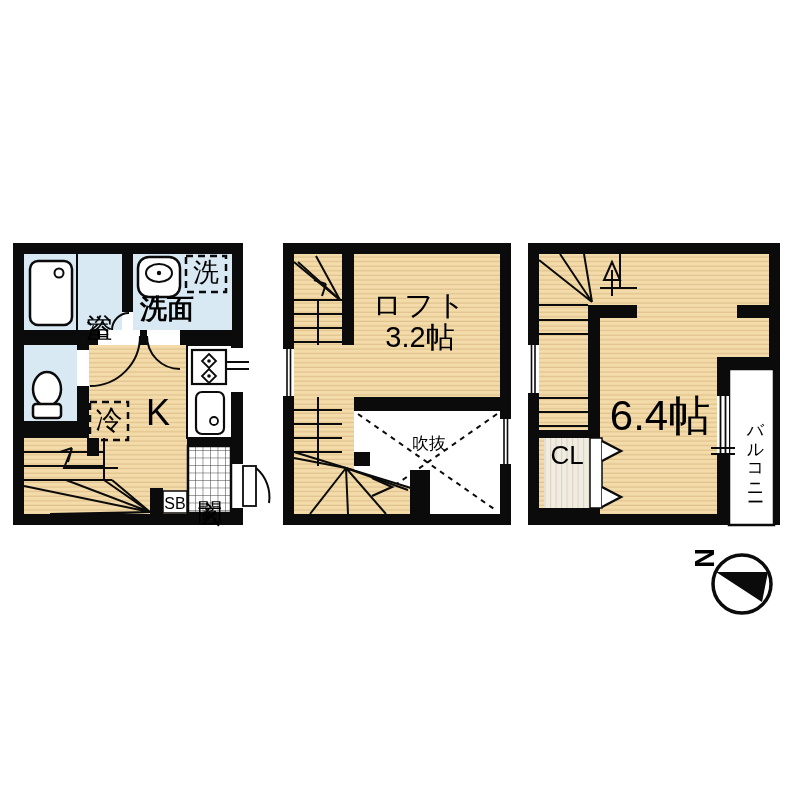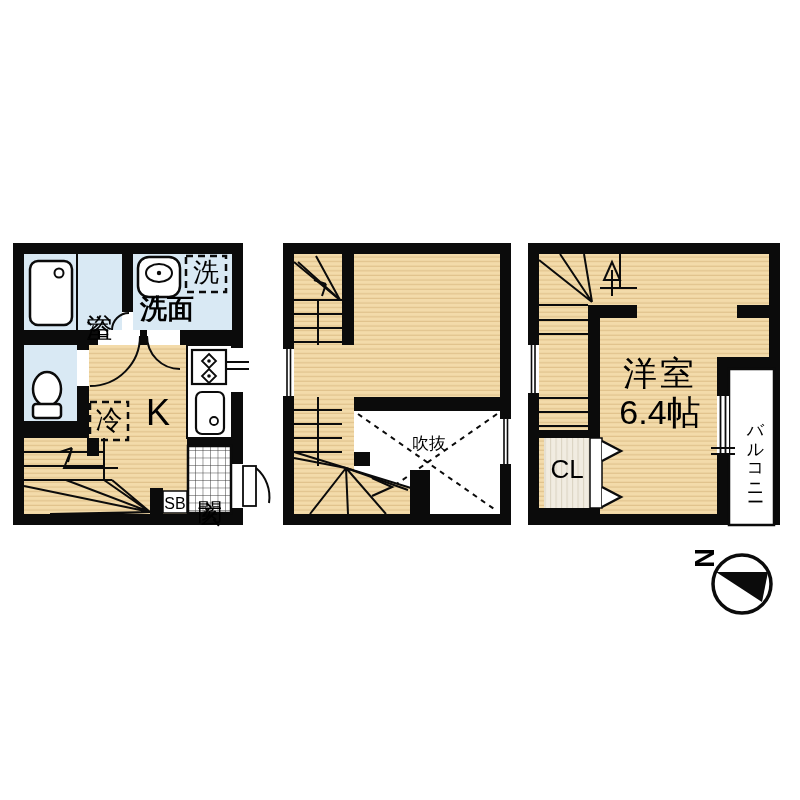--- a/index.html
+++ b/index.html
@@ -18,22 +18,22 @@
   .washer-label {left:186px;top:259px; width:40px; font-size:26px;}
   .washroom-label{left:124px;top:295px;width:86px; font-size:27px;font-weight:bold;}
   .fridge-label {left:90px; top:406px; width:38px; font-size:27px;}
   .kitchen-label{left:132px;top:394px; width:52px; font-size:36px;}
   .entrance-label{left:197px;top:451px;width:26px;height:62px;font-size:24px;}
   .sb-label     {left:162px;top:496px; width:26px; font-size:16px;}
   .loft-name    {left:355px;top:290px; width:130px;font-size:29px;letter-spacing:2px;}
   .loft-size    {left:355px;top:322px; width:130px;font-size:29px;}
   .void-label   {left:393px;top:435px; width:72px; font-size:17px;}
   .room-name    {left:598px;top:355px; width:124px;font-size:34px;letter-spacing:3px;}
-  .room-size    {left:592px;top:394px; width:136px;font-size:34px;}
-  .cl-label     {left:544px;top:456px; width:46px; font-size:26px;}
+  .room-size    {left:592px;top:394px; width:136px;font-size:42px;}
+  .cl-label     {left:544px;top:442px; width:46px; font-size:26px;}
   .balcony-label{left:742px;top:383px; width:22px;height:138px;font-size:17px;letter-spacing:1px;}
   .north-label  {left:690px;top:544px; width:28px;height:28px;font-size:27px;font-weight:700;transform:rotate(90deg);}
 </style>
 </head>
 <body>
 
 <div class="canvas">
 
 <svg width="800" height="800" viewBox="0 0 800 800">
   <defs>
@@ -229,22 +229,23 @@
 </svg>
 
 <div class="lbl v bath-label">浴室</div>
 <div class="lbl washer-label">洗</div>
 <div class="lbl washroom-label">洗面</div>
 <div class="lbl fridge-label">冷</div>
 <div class="lbl kitchen-label">K</div>
 <div class="lbl v entrance-label">玄関</div>
 <div class="lbl sb-label">SB</div>
 
+<div class="lbl loft-name">ロフト</div>
+<div class="lbl loft-size">3.2帖</div>
 <div class="lbl void-label">吹抜</div>
 
-<div class="lbl room-name">洋室</div>
 <div class="lbl room-size">6.4帖</div>
 <div class="lbl cl-label">CL</div>
 <div class="lbl v balcony-label">バルコニー</div>
 
 <div class="lbl north-label">N</div>
 
 </div>
 
 </body></html>

